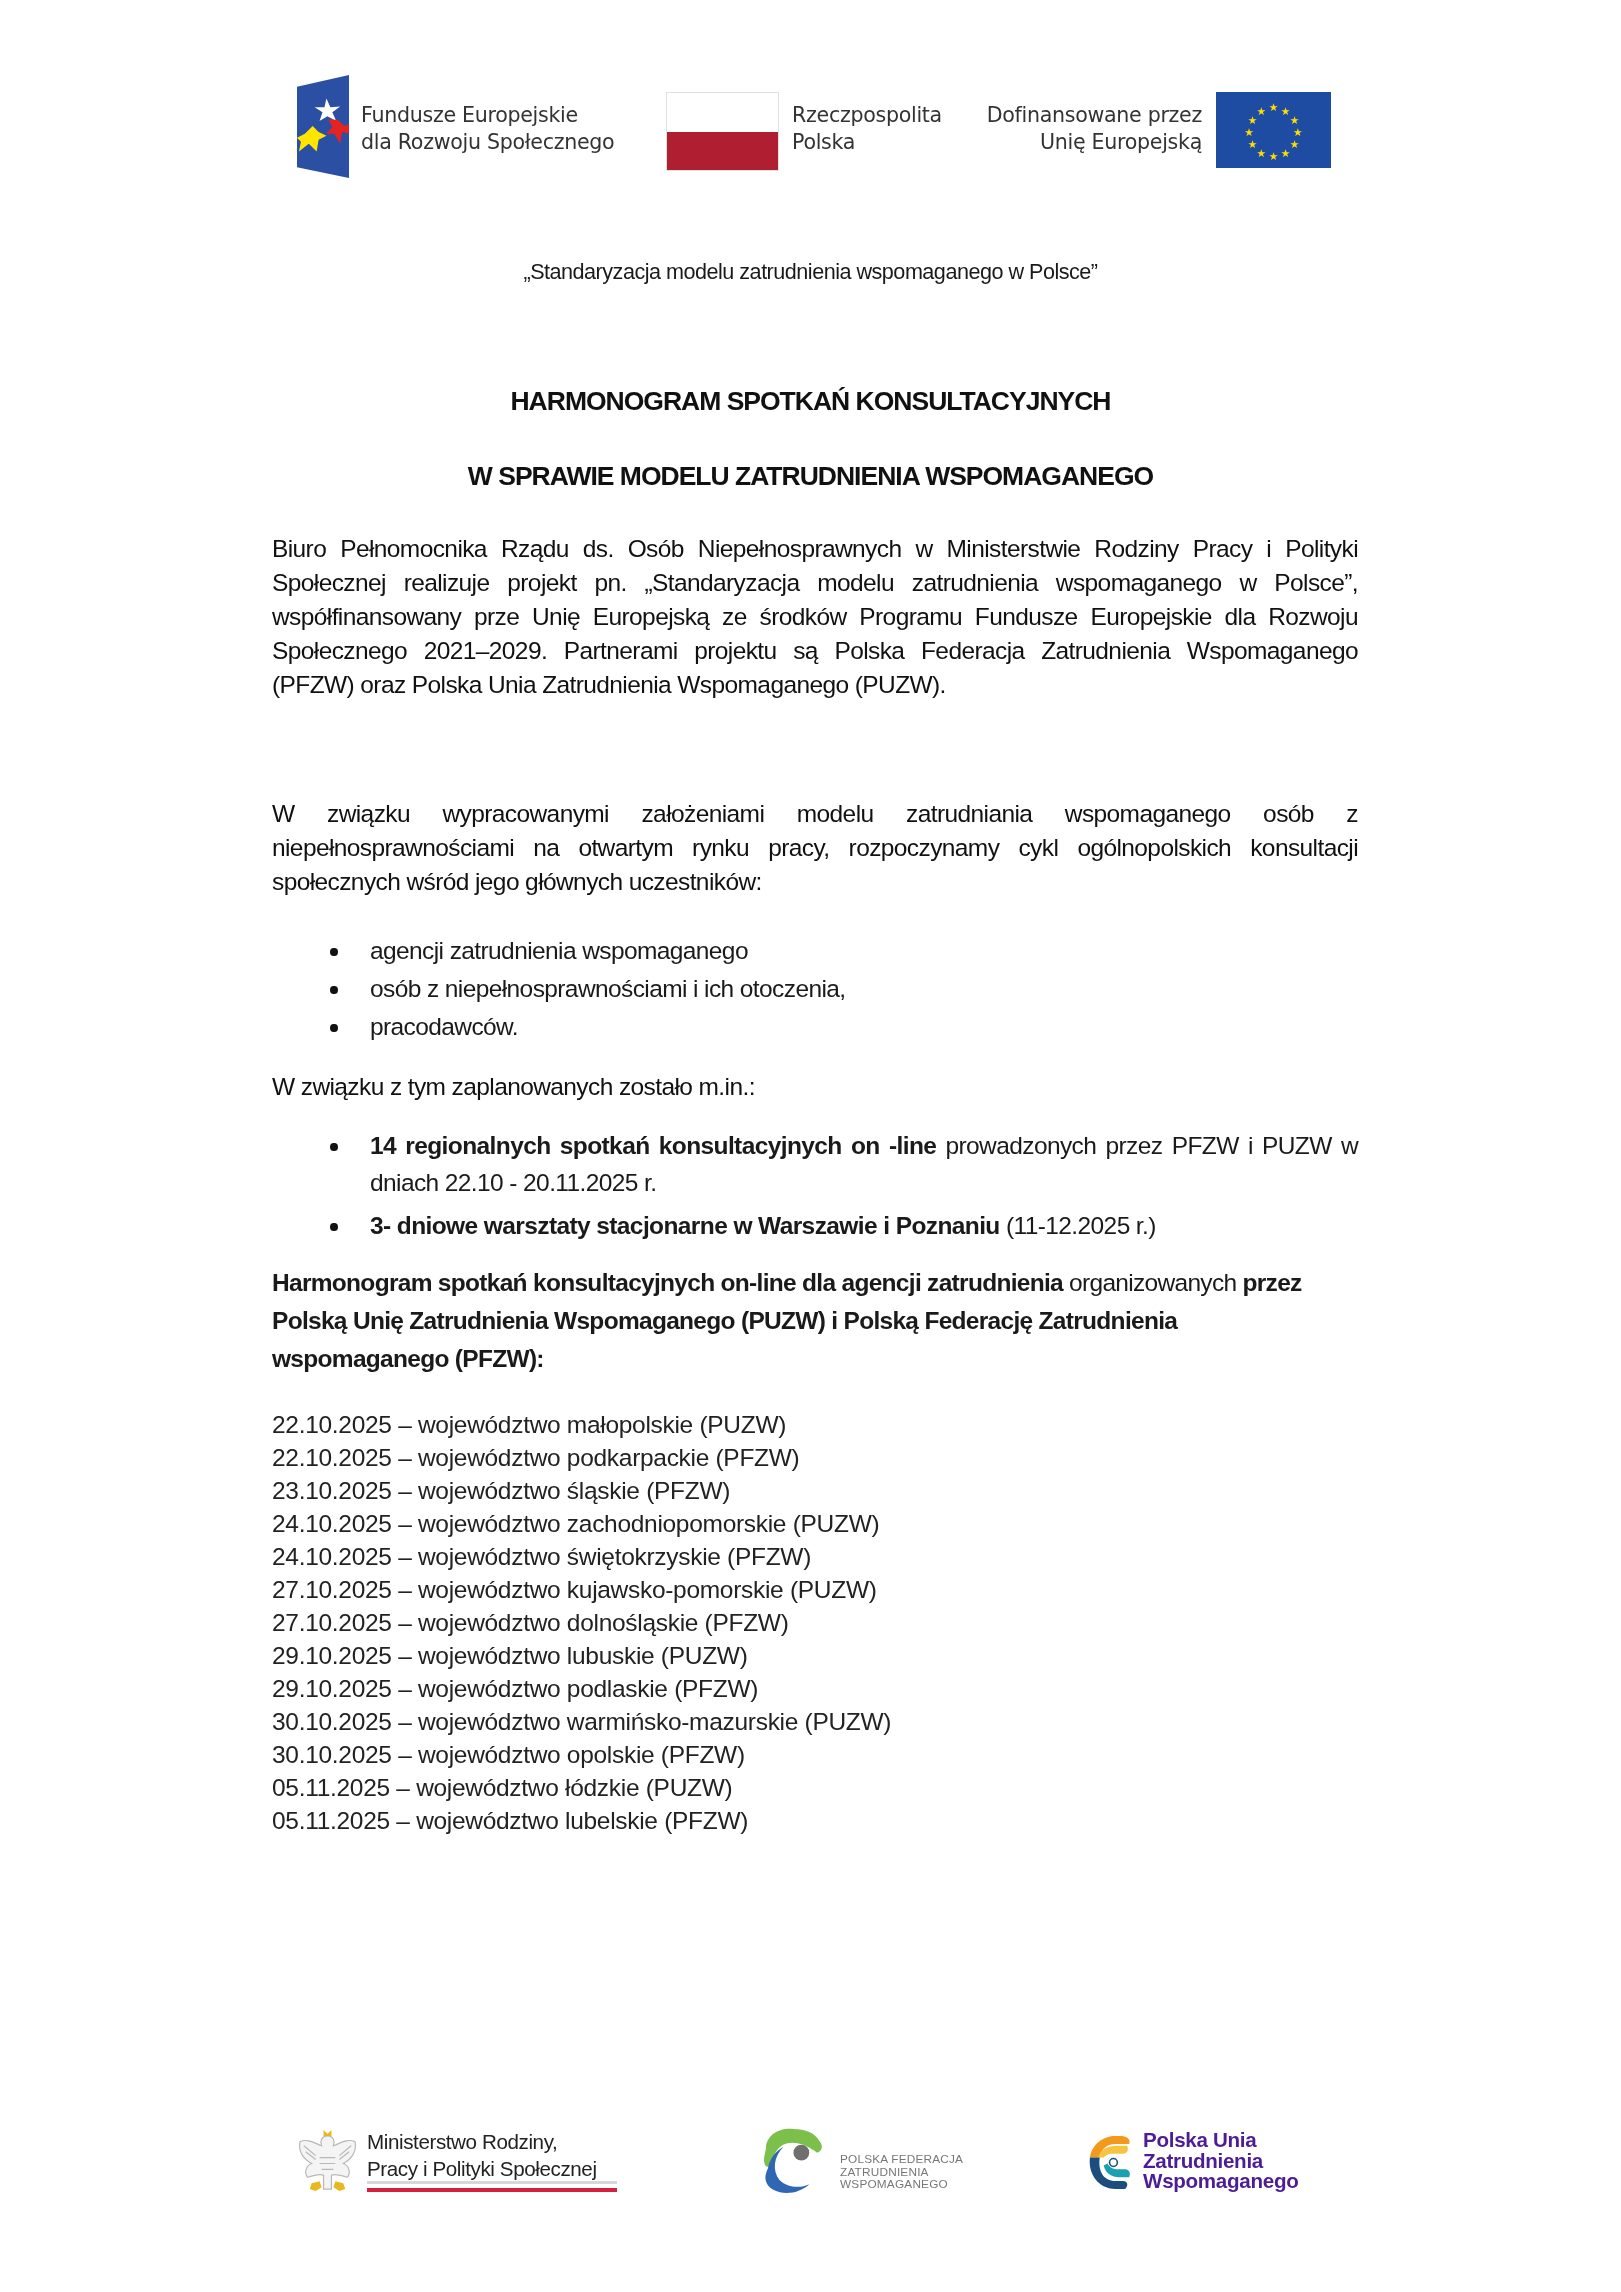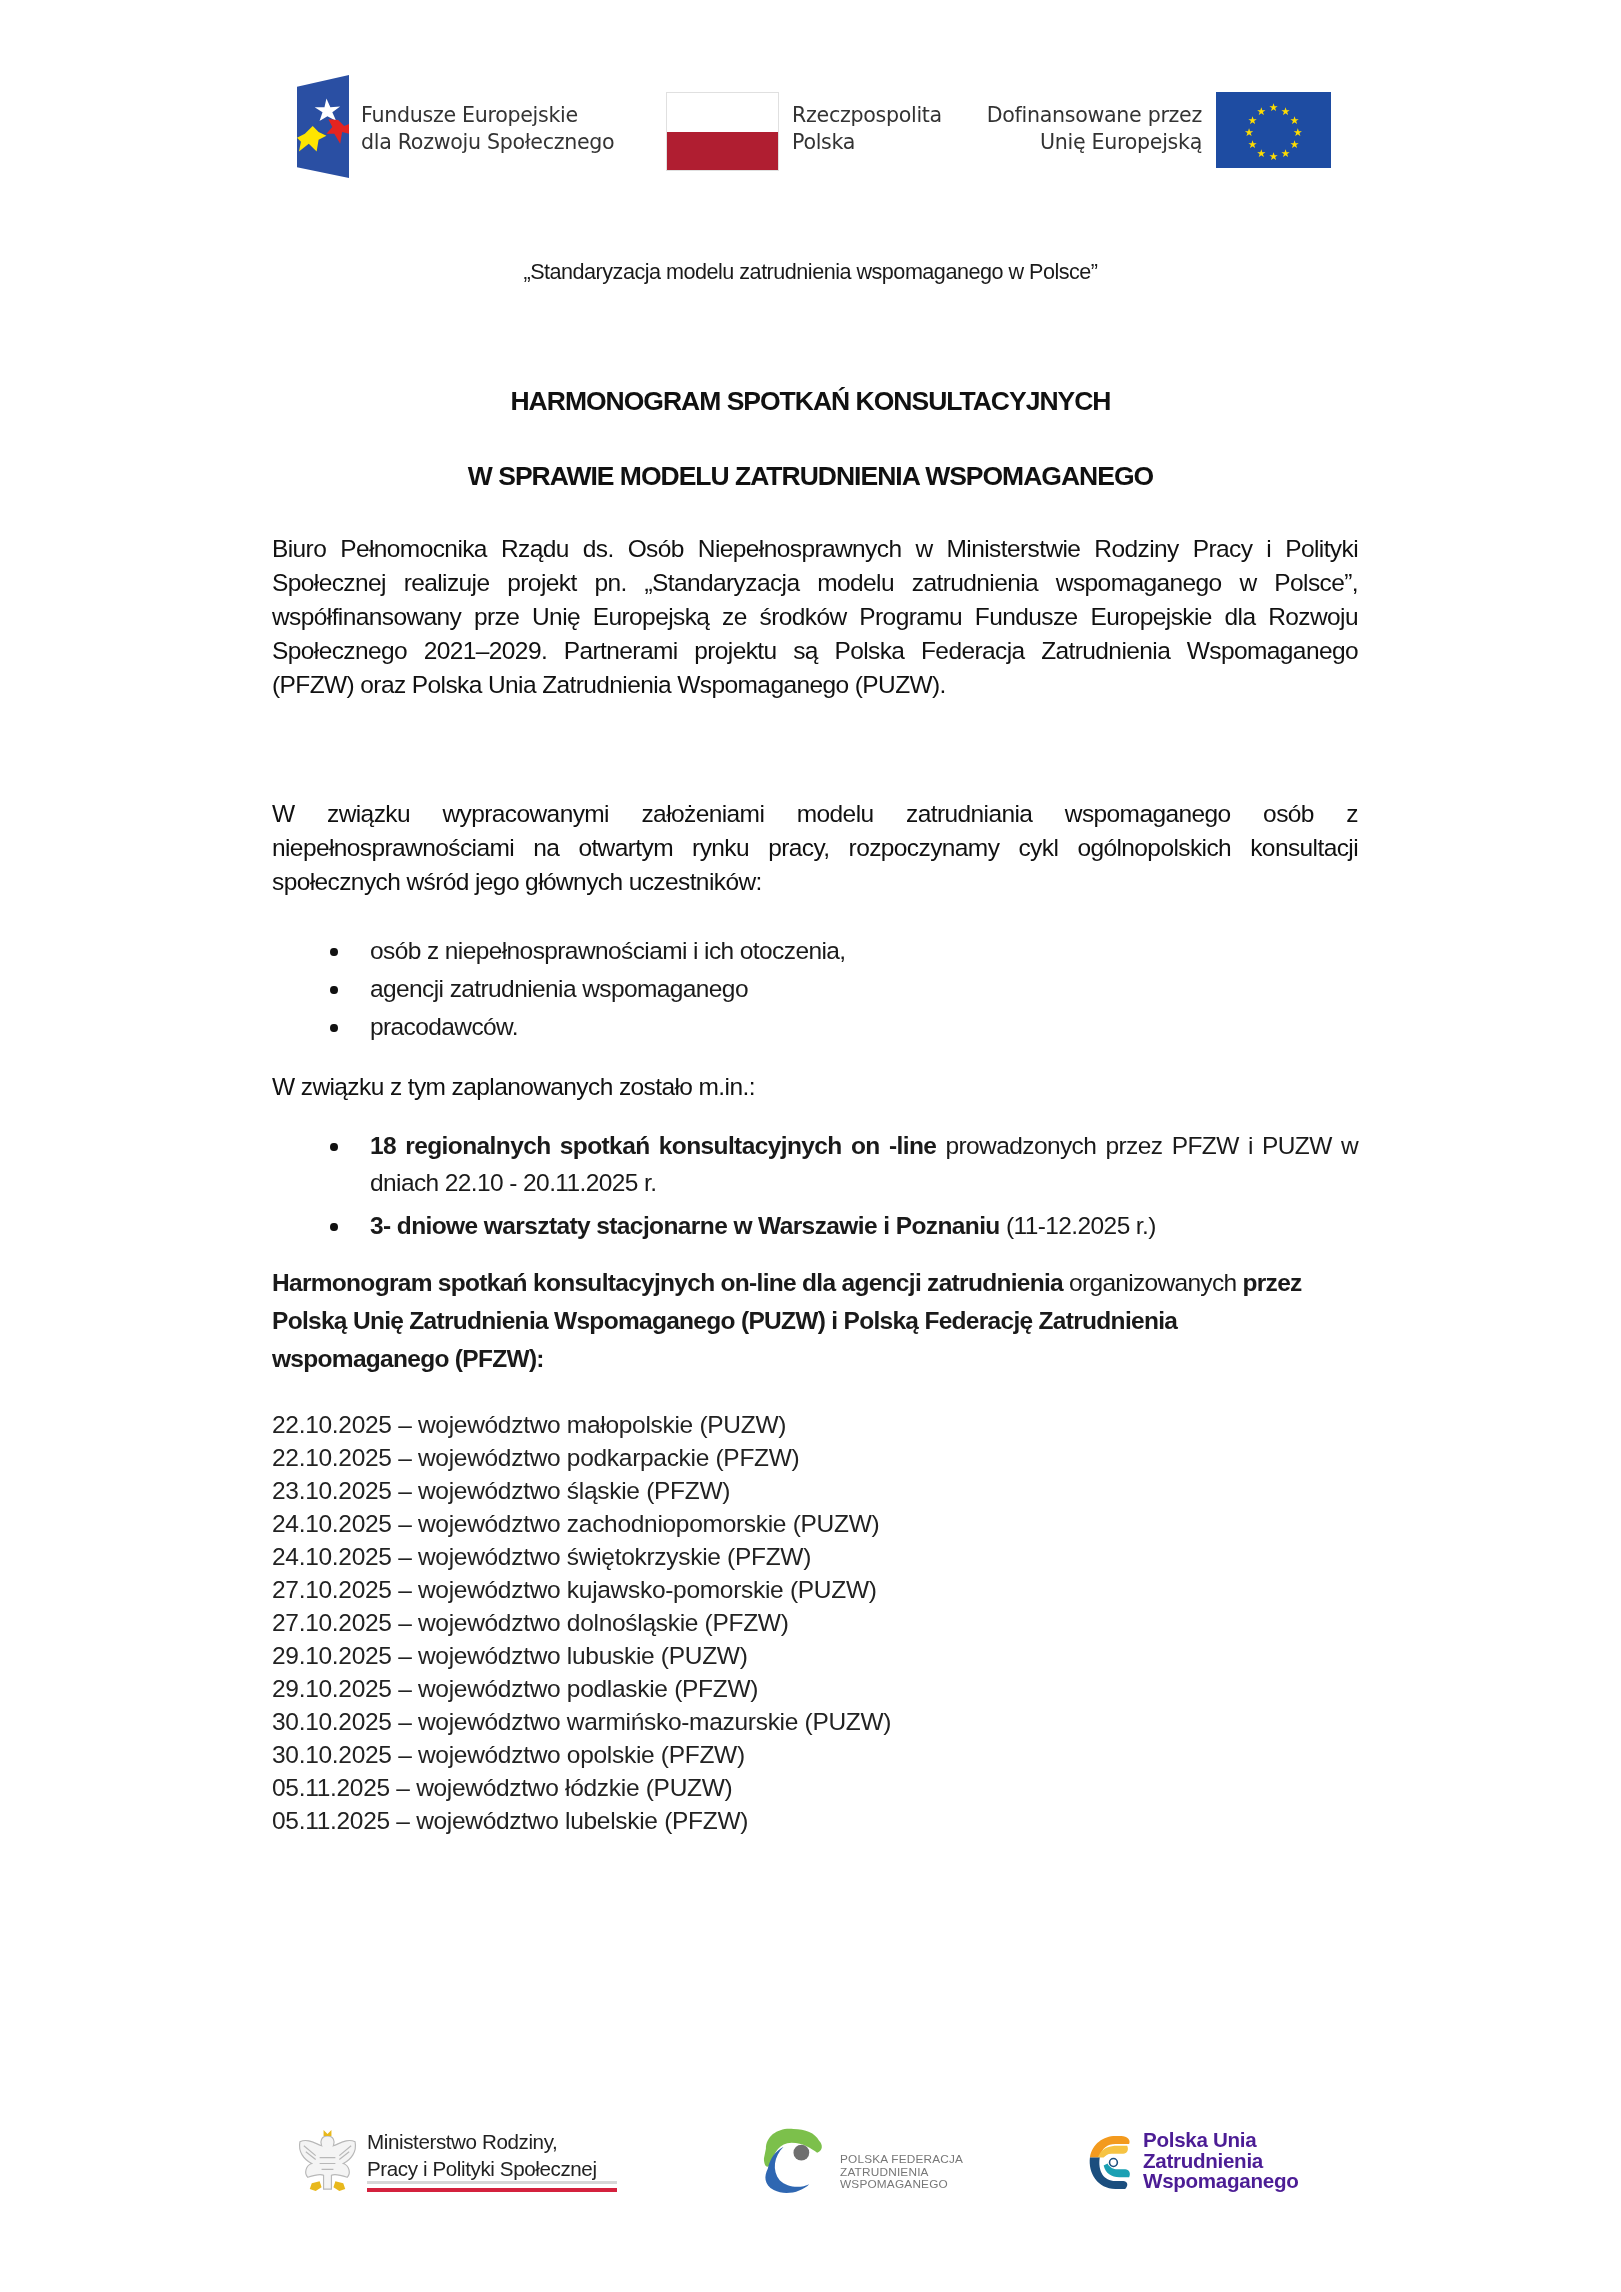--- a/index.html
+++ b/index.html
@@ -98,30 +98,30 @@
 <div class="abs subtitle">„Standaryzacja modelu zatrudnienia wspomaganego w Polsce”</div>
 
 <div class="abs title title1">HARMONOGRAM SPOTKAŃ KONSULTACYJNYCH</div>
 <div class="abs title title2">W SPRAWIE MODELU ZATRUDNIENIA WSPOMAGANEGO</div>
 
 <p class="abs content para p1">Biuro Pełnomocnika Rządu ds. Osób Niepełnosprawnych w Ministerstwie Rodziny Pracy i Polityki Społecznej realizuje projekt pn. „Standaryzacja modelu zatrudnienia wspomaganego w Polsce”, współfinansowany prze Unię Europejską ze środków Programu Fundusze Europejskie dla Rozwoju Społecznego 2021–2029. Partnerami projektu są Polska Federacja Zatrudnienia Wspomaganego (PFZW) oraz Polska Unia Zatrudnienia Wspomaganego (PUZW).</p>
 
 <p class="abs content para p2">W związku wypracowanymi założeniami modelu zatrudniania wspomaganego osób z niepełnosprawnościami na otwartym rynku pracy, rozpoczynamy cykl ogólnopolskich konsultacji społecznych wśród jego głównych uczestników:</p>
 
 <div class="abs bullets1">
+  <div class="bullet-row">agencji zatrudnienia wspomaganego</div>
   <div class="bullet-row">osób z niepełnosprawnościami i ich otoczenia,</div>
-  <div class="bullet-row">agencji zatrudnienia wspomaganego</div>
   <div class="bullet-row">pracodawców.</div>
 </div>
 
 <p class="abs content para p3">W związku z tym zaplanowanych zostało m.in.:</p>
 
 <div class="abs bullets2">
   <div class="bullet-row">
-    <span class="bold">18 regionalnych spotkań konsultacyjnych on -line</span><span> prowadzonych przez PFZW i PUZW  w dniach  22.10 - 20.11.2025 r.</span>
+    <span class="bold">14 regionalnych spotkań konsultacyjnych on -line</span><span> prowadzonych przez PFZW i PUZW  w dniach  22.10 - 20.11.2025 r.</span>
   </div>
   <div class="bullet-row">
     <span class="bold">3- dniowe warsztaty stacjonarne w Warszawie i Poznaniu</span><span> (11-12.2025 r.)</span>
   </div>
 </div>
 
 <div class="abs harm">
   <span>Harmonogram spotkań konsultacyjnych on-line dla agencji zatrudnienia</span><span class="normal"> organizowanych</span><span> przez Polską Unię Zatrudnienia Wspomaganego (PUZW)  i Polską Federację Zatrudnienia wspomaganego (PFZW):</span>
 </div>
 

